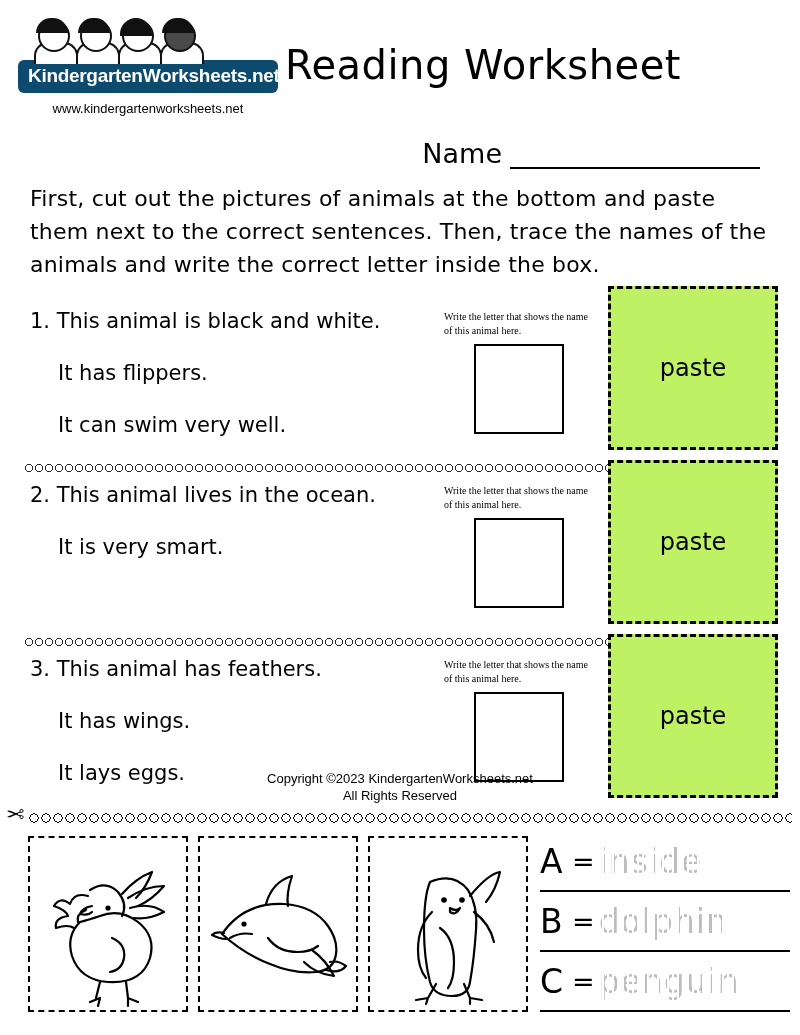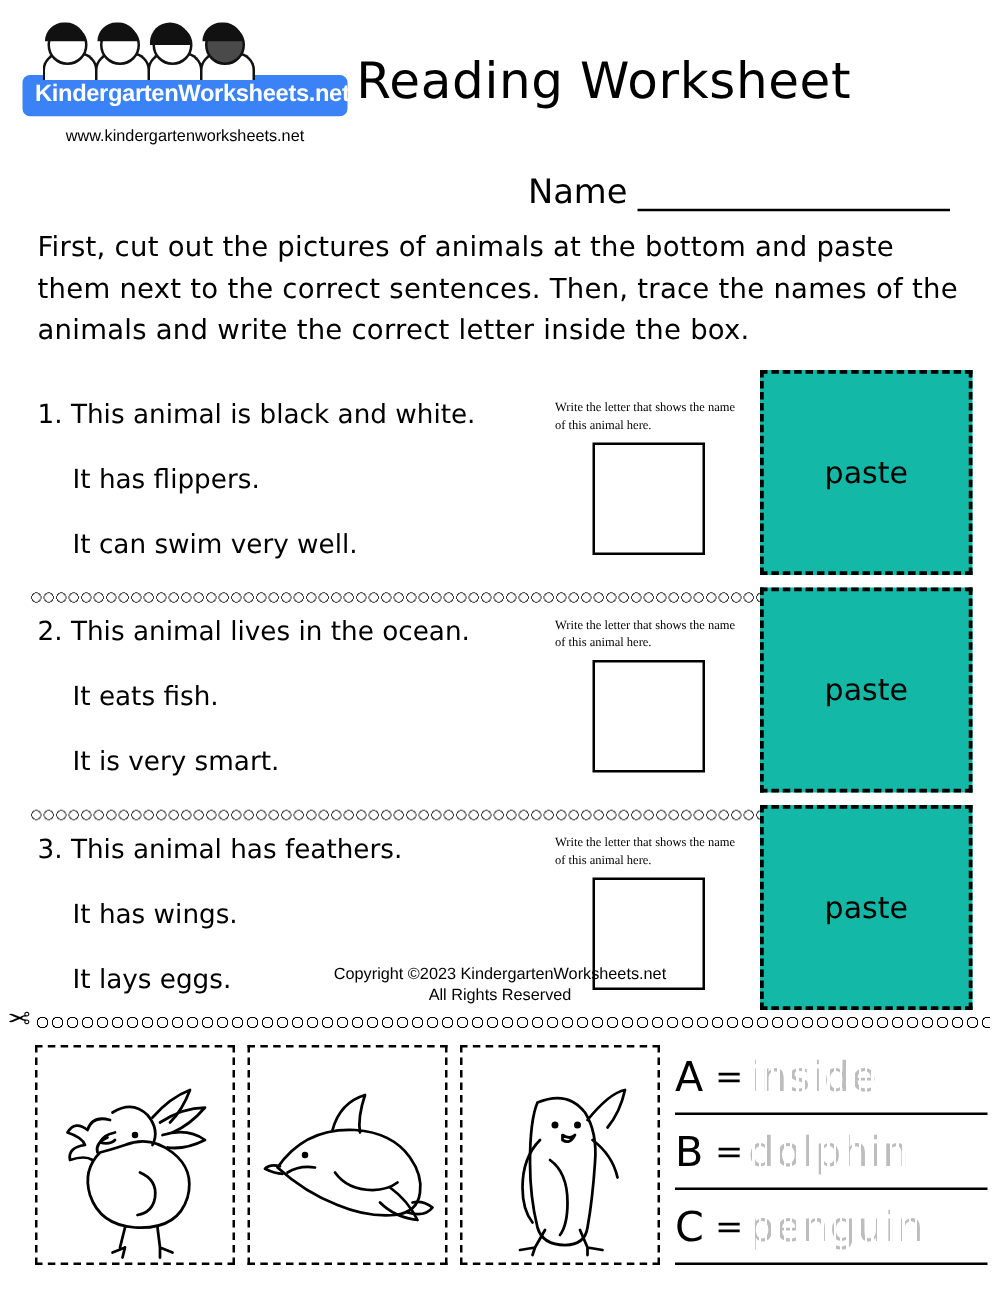--- a/index.html
+++ b/index.html
@@ -73,21 +73,21 @@
   .kid.k2 { left: 42px; }
   .kid.k3 { left: 84px; }
   .kid.k4 { left: 126px; }
   .kid.k4 .head { background: #4a4a4a; }
   .kid.k4 .body { background: #fff; }
   .kid.k2 .head { background: #fff; }
   .kid.k3 .hair { background: #111; height: 18px; }
 
   .logo-bar {
     margin-top: -4px;
-    background: #3b82f6;
+    background: #0c4a6e;
     color: #fff;
     border-radius: 6px;
     padding: 5px 10px 6px 10px;
     font-size: 19px;
     font-weight: bold;
     letter-spacing: -0.3px;
     white-space: nowrap;
     text-align: center;
   }
   .logo-url {
@@ -133,21 +133,21 @@
     font-size: 22px;
     line-height: 33px;
     font-family: "DejaVu Sans", sans-serif;
     letter-spacing: 0.2px;
   }
 
   
   .questions {
     position: absolute;
     left: 0px;
-    top: 308px;
+    top: 298px;
     width: 732px;
   }
   .qrow {
     position: relative;
     height: 160px;
   }
   .qtext {
     position: absolute;
     left: 30px;
     top: 6px;
@@ -183,21 +183,21 @@
     left: 608px;
     top: -12px;
     width: 164px;
     height: 158px;
     border: 3px dashed #000;
     display: flex;
     align-items: center;
     justify-content: center;
     font-size: 24px;
     font-family: "DejaVu Sans", sans-serif;
-    background: #14b8a6;
+    background: #bef264;
   }
 
   .scissor-divider {
     position: relative;
     height: 14px;
     margin: 0 24px;
   }
   .scissor-line {
     position: absolute;
     left: 0;
@@ -361,21 +361,20 @@
   </div>
 
   <div class="scissor-divider">
       <div class="scissor-line"></div>
     </div>
 
   <div class="qrow">
     <div class="qtext">
       <div><span>2.</span>
         <span>This animal lives in the ocean.</span></div>
-      <div class="qline2">It eats fish.</div>
       <div class="qline3">It is very smart.</div>
     </div>
     <div class="letterbox-wrap">
       <div class="letterbox-caption">Write the letter that shows the name of this animal here.</div>
       <div class="letterbox"></div>
     </div>
     <div class="pastebox">paste</div>
   </div>
 
   <div class="scissor-divider">

